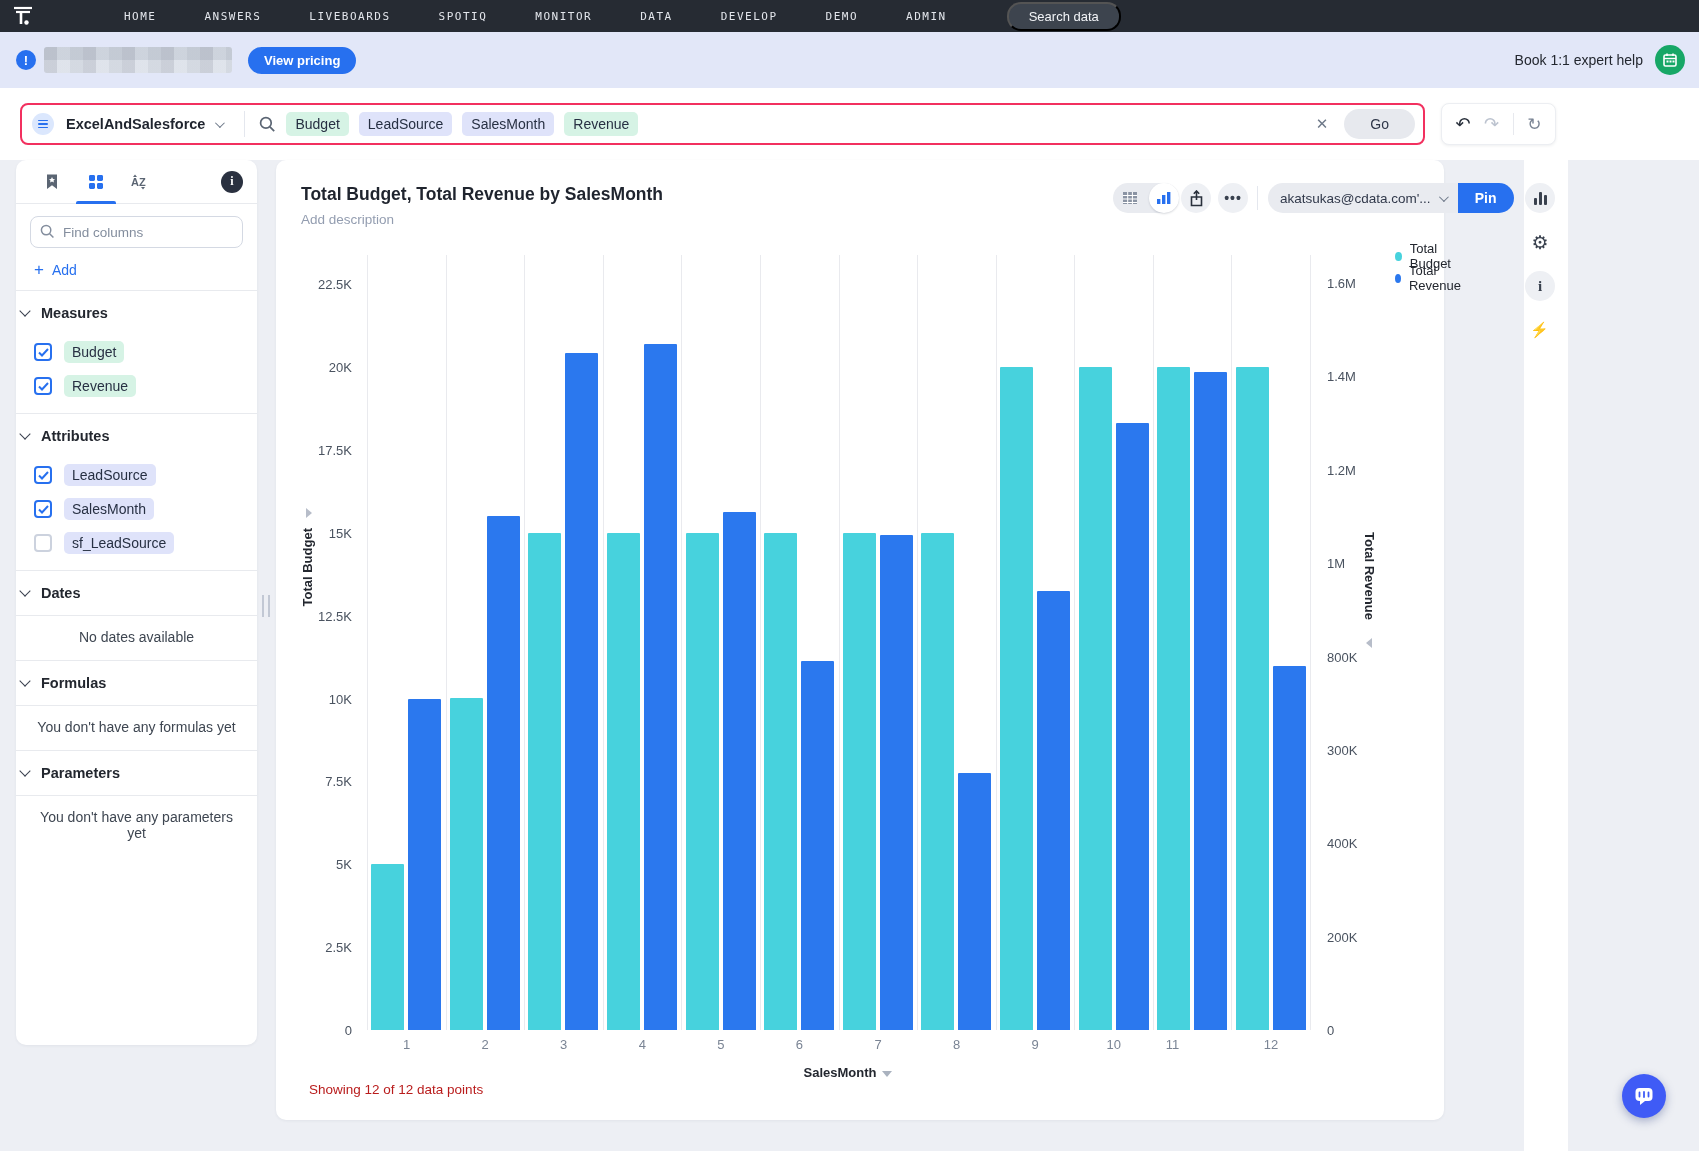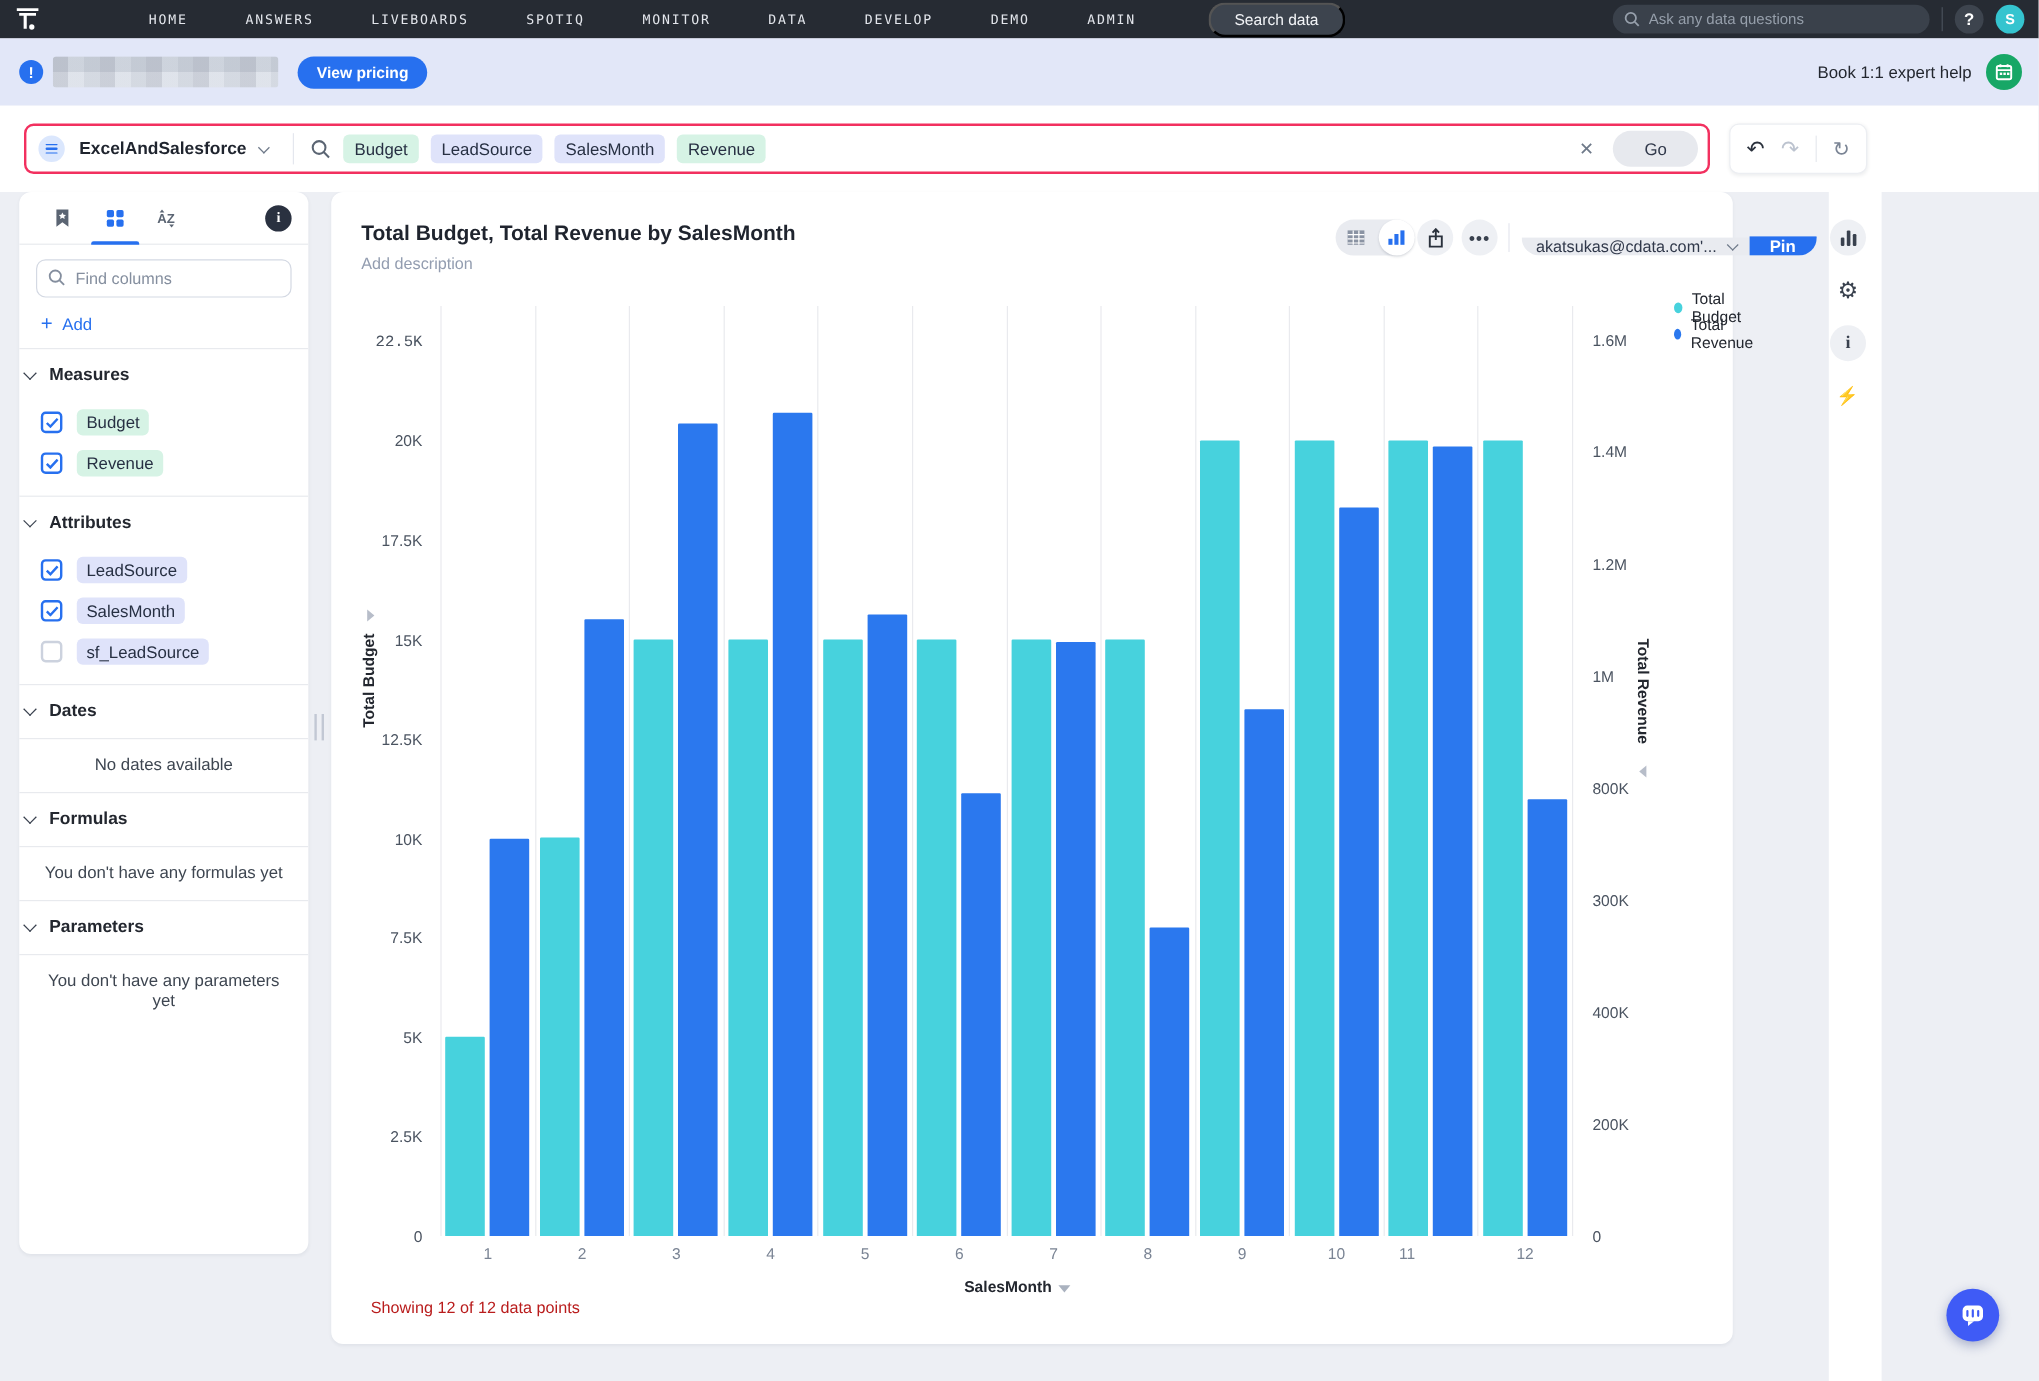--- a/index.html
+++ b/index.html
@@ -84,21 +84,21 @@
   
   .chart-card { position:absolute; left:276px; top:160px; width:1168px; height:960px; background:#fff; border-radius:10px; box-shadow:0 1px 3px rgba(40,48,70,.06); }
   .answer-title { position:absolute; left:25px; top:24px; font-size:17.5px; font-weight:bold; color:#1f242e; }
   .answer-desc { position:absolute; left:25px; top:52px; font-size:13.5px; color:#939db0; cursor:text; }
   .toggle-pill { position:absolute; left:837px; top:23px; width:66px; height:30px; background:#e9ebf0; border-radius:15px; display:flex; cursor:pointer; }
   .toggle-half { width:33px; height:30px; display:flex; align-items:center; justify-content:center; }
   .toggle-on { background:#fff; border-radius:50%; width:30px; height:30px; margin-left:3px; box-shadow:0 1px 2px rgba(40,48,70,.18); display:flex; align-items:center; justify-content:center; }
   .circ-btn { position:absolute; width:30px; height:30px; border-radius:50%; background:#eef0f4; display:flex; align-items:center; justify-content:center; cursor:pointer; }
   .dots { color:#39414e; font-size:14px; letter-spacing:1px; font-weight:bold; }
   .tb-divider { position:absolute; left:981px; top:26px; width:1px; height:24px; background:#e4e7ee; }
-  .owner-combo { position:absolute; left:992px; top:23px; height:30px; display:flex; border-radius:15px; overflow:hidden;align-items:flex-end; }
+  .owner-combo { position:absolute; left:992px; top:23px; height:30px; display:flex; border-radius:15px; overflow:hidden; }
   .owner-dd { background:#e9ebf0; display:flex; align-items:center; gap:8px; padding:0 12px; font-size:13.5px; color:#30384a; cursor:pointer; }
   .owner-dd .chev { margin-left:0; transform:rotate(45deg) translateY(-2px); }
   .pin-btn { background:#2770ef; color:#fff; border:none; font-size:14px; font-weight:bold; width:56px; cursor:pointer; }
 
   
   .legend { position:absolute; left:1119px; top:85px; }
   .legend-item { display:flex; align-items:center; gap:8px; height:22px; cursor:pointer; }
   .legend-dot { width:9px; height:9px; border-radius:50%; }
   .legend-label { font-size:13px; color:#23272f; }
   .gridline { position:absolute; top:95px; width:1px; height:775px; background:#e9eaee; }
@@ -145,32 +145,20 @@
       <span class="nav-item">ANSWERS</span>
       <span class="nav-item">LIVEBOARDS</span>
       <span class="nav-item">SPOTIQ</span>
       <span class="nav-item">MONITOR</span>
       <span class="nav-item">DATA</span>
       <span class="nav-item">DEVELOP</span>
       <span class="nav-item">DEMO</span>
       <span class="nav-item">ADMIN</span>
     </div>
     <button class="search-data-pill">Search data</button>
-    <div class="nav-right">
-      <div class="ask-input-wrap">
-        <svg class="ask-mag" width="14" height="14" viewBox="0 0 14 14">
-          <circle cx="6" cy="6" r="4.3" fill="none" stroke="#969fab" stroke-width="1.5"></circle>
-          <path d="M9.3 9.3 L12.6 12.6" stroke="#969fab" stroke-width="1.5"></path>
-        </svg>
-        <input class="ask-input" placeholder="Ask any data questions" style="">
-      </div>
-      <div class="nav-divider"></div>
-      <div class="help-circle">?</div>
-      <div class="avatar">S</div>
-    </div>
   </div>
 
   <div class="banner">
     <div class="info-circle">!</div>
     <div class="redacted"></div>
     <button class="view-pricing">View pricing</button>
     <div class="banner-right">
       <span class="expert-help">Book 1:1 expert help</span>
       <div class="cal-circle">
         <svg width="16" height="16" viewBox="0 0 16 16">
@@ -396,21 +384,21 @@
       <div class="gridline" style="left: 326.75px;"></div>
       <div class="gridline" style="left: 405.333px;"></div>
       <div class="gridline" style="left: 483.917px;"></div>
       <div class="gridline" style="left: 562.5px;"></div>
       <div class="gridline" style="left: 641.083px;"></div>
       <div class="gridline" style="left: 719.667px;"></div>
       <div class="gridline" style="left: 798.25px;"></div>
       <div class="gridline" style="left: 876.833px;"></div>
       <div class="gridline" style="left: 955.417px;"></div>
       <div class="gridline" style="left: 1034px;"></div>
-      <div class="tickL" style="left: 10px; top: 117px; font-family: Liberation Mono, monospace;">22.5K</div>
+      <div class="tickL" style="left: 10px; top: 117px;">22.5K</div>
       <div class="tickL" style="left: 10px; top: 199.9px;">20K</div>
       <div class="tickL" style="left: 10px; top: 282.8px; text-align: right;">17.5K</div>
       <div class="tickL" style="left: 10px; top: 365.7px;">15K</div>
       <div class="tickL" style="left: 10px; top: 448.6px;">12.5K</div>
       <div class="tickL" style="left: 10px; top: 531.5px;">10K</div>
       <div class="tickL" style="left: 10px; top: 614.4px;">7.5K</div>
       <div class="tickL" style="left: 10px; top: 697.3px;">5K</div>
       <div class="tickL" style="left: 10px; top: 780.2px;">2.5K</div>
       <div class="tickL" style="left: 10px; top: 863.1px;">0</div>
       <div class="tickR" style="top: 116px;">1.6M</div>

